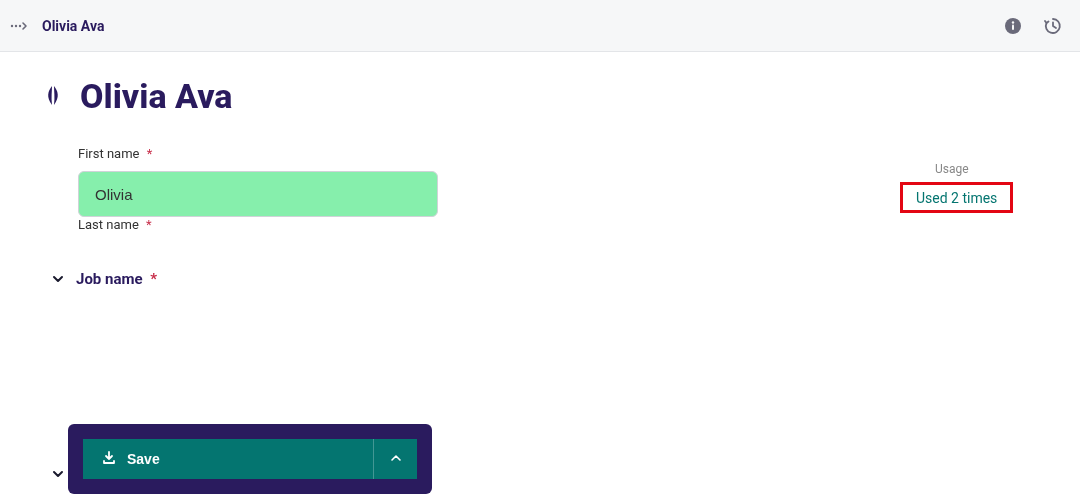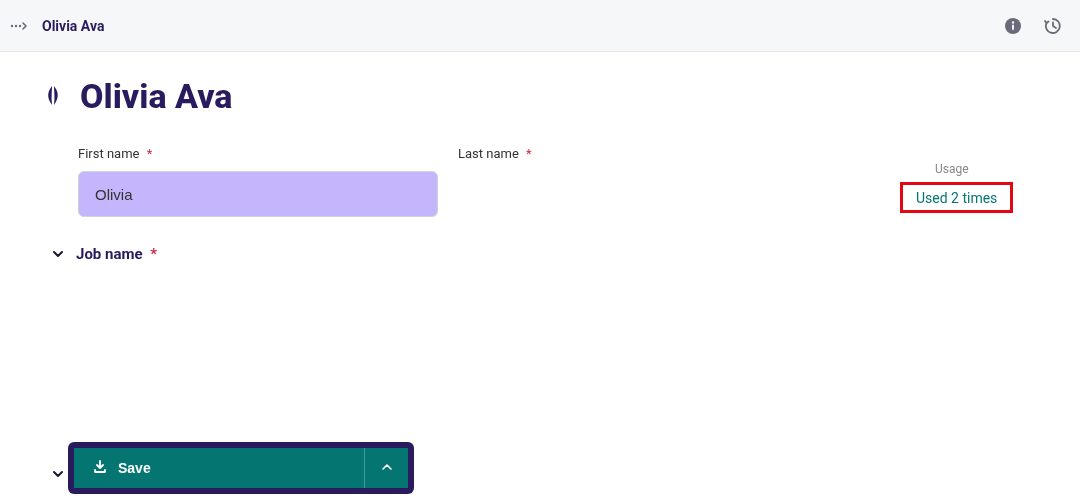--- a/index.html
+++ b/index.html
@@ -98,22 +98,22 @@
       display: inline-flex;
       align-items: center;
       justify-content: center;
     }
     .required-star {
       color: #c72c48;
       margin-left: 4px;
     }
     .field-row {
       display: flex;
-      gap: 20px;
       padding-left: 28px;
+      flex-direction: column;
     }
     .field {
       flex: 1;
       max-width: 360px;
     }
     .field-full {
       width: 738px;
       padding-left: 28px;
     }
     .field-label {
@@ -123,21 +123,21 @@
       display: block;
     }
     .text-input {
       width: 100%;
       height: 46px;
       border: 1px solid #d0d3d8;
       border-radius: 6px;
       padding: 0 16px;
       font-size: 15px;
       color: #333;
-      background: #c4b5fd;
+      background: #86efac;
     }
     .sidebar-heading {
       font-size: 12px;
       color: #888;
       margin-bottom: 6px;
       padding-left: 4px;
       margin-left: 31px;
     }
     .usage-highlight {
       border: 3px solid #e30613;
@@ -147,21 +147,21 @@
     .usage-link {
       font-size: 14px;
       color: #047570;
     }
     .save-bar-wrapper {
       position: absolute;
       left: 68px;
       bottom: 6px;
       background: #2a1b5e;
       border-radius: 6px;
-      padding: 6px;
+      padding: 15px;
       display: flex;
       align-items: center;
     }
     .save-btn {
       background: #047570;
       color: #fff;
       border: none;
       height: 40px;
       display: flex;
       align-items: center;

